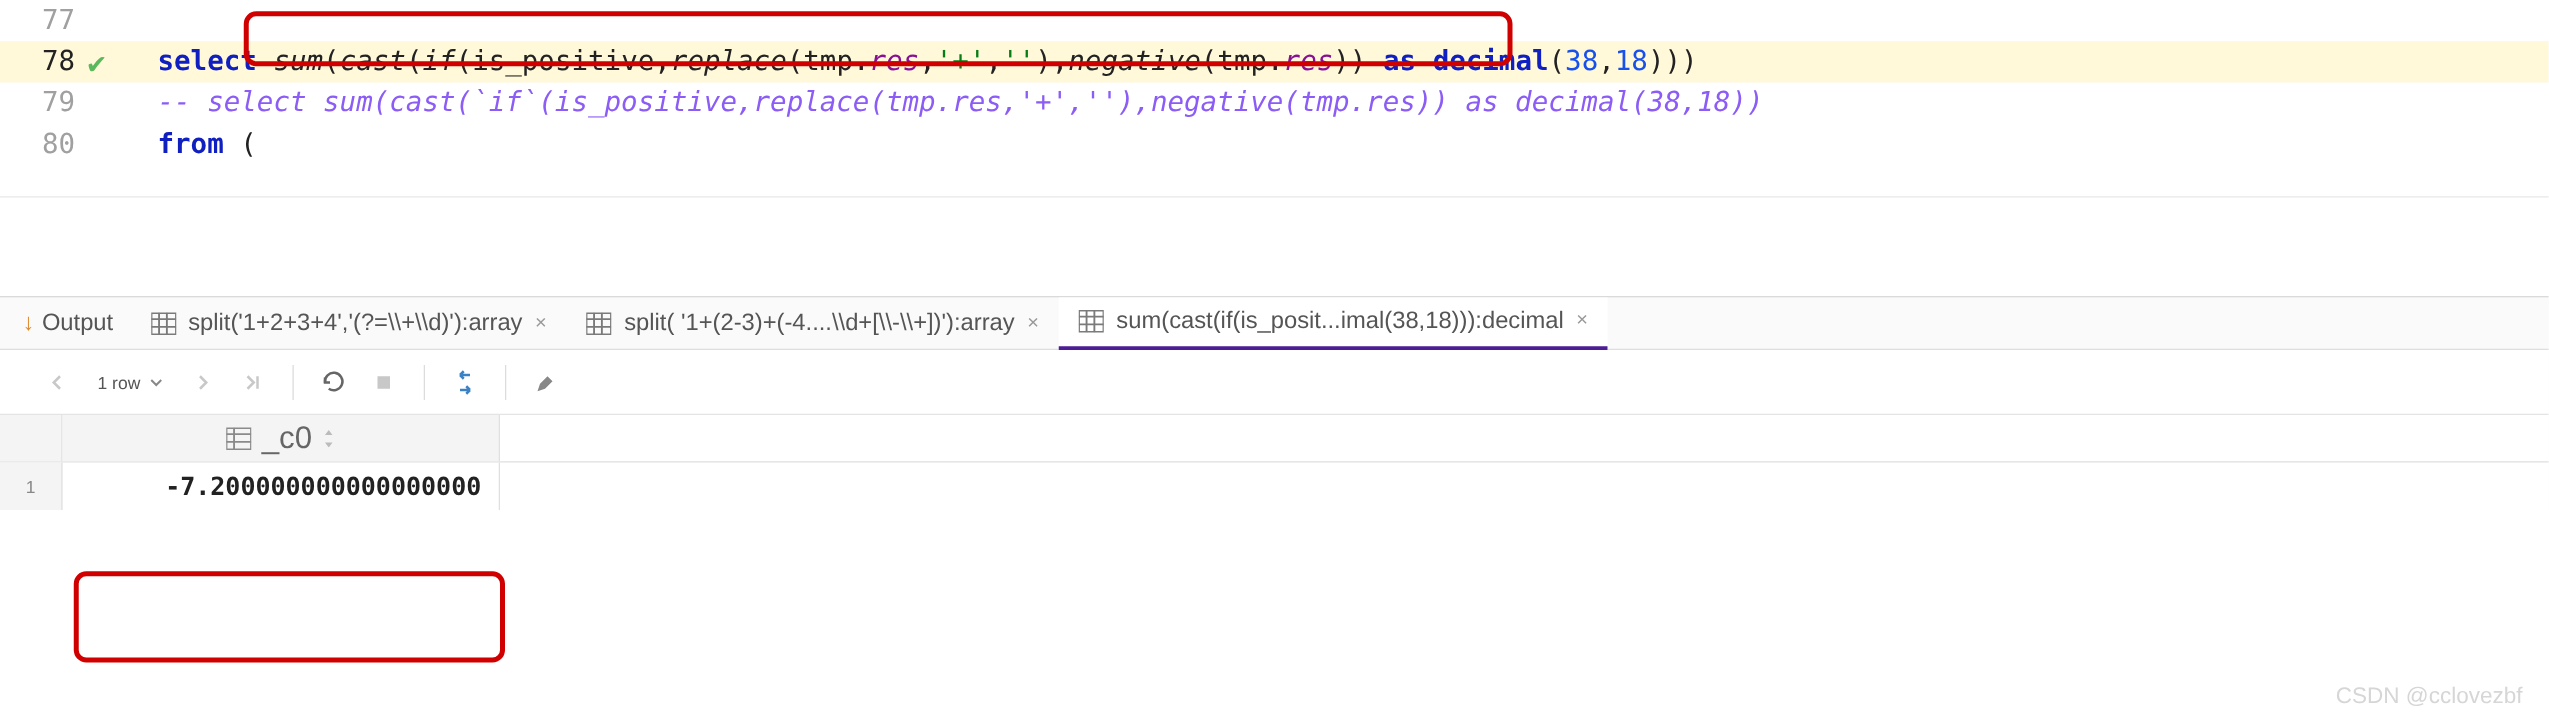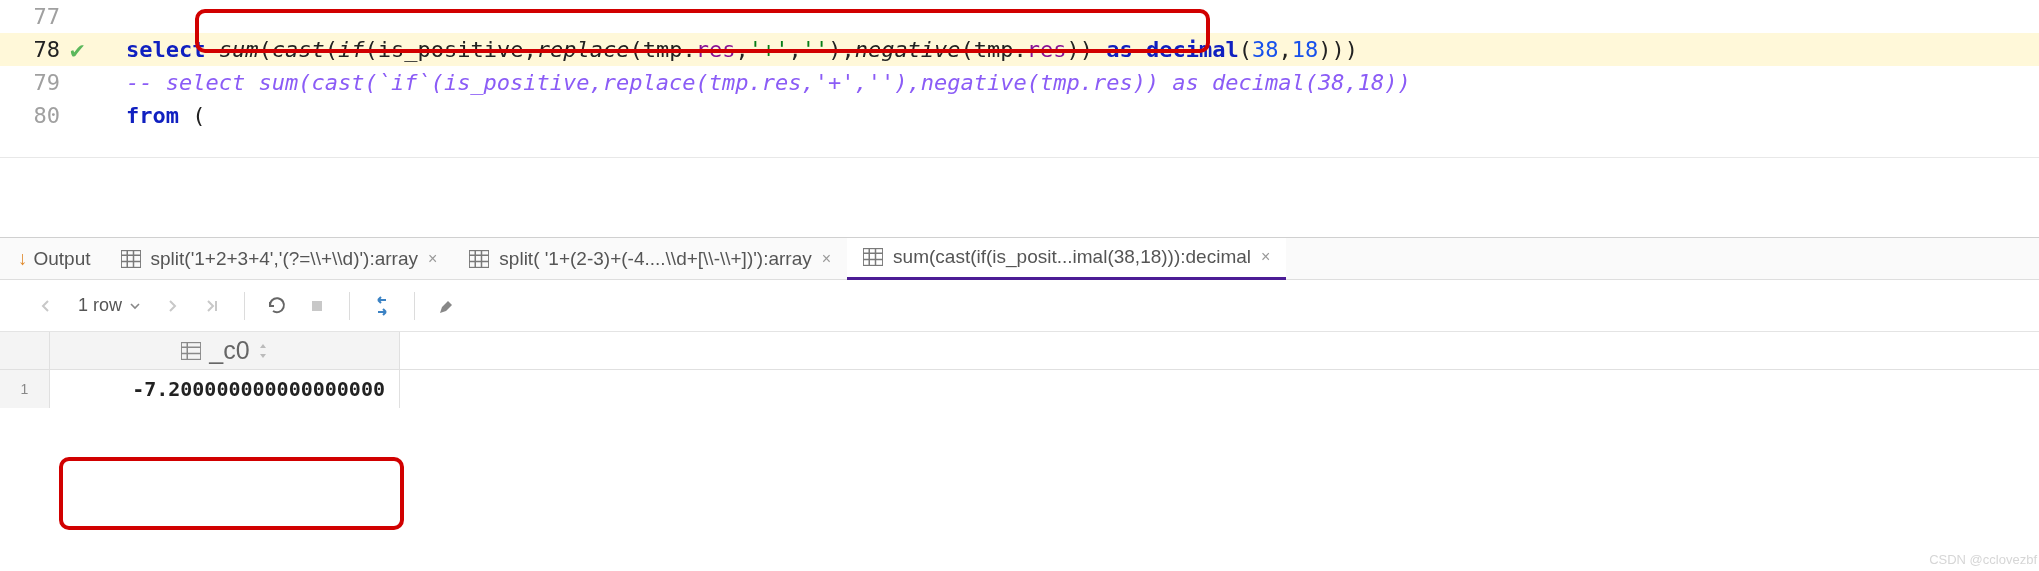--- a/index.html
+++ b/index.html
@@ -59,21 +59,21 @@
       padding-left: 2px;
     }
     .line.current {
       background: #fff8d9;
     }
 
     
     .kw { color: #1020c0; font-weight: bold; text-align: center; }
     .fn { font-style: italic; color: #222; }
     .ident { color: #222; }
-    .field { color: #871094; }
+    .field { color: #871094; font-style: italic; }
     .str { color: #067d17; }
     .num { color: #1750eb; }
     .punct { color: #222; }
     .comment { color: #8b5cf6; font-style: italic; }
 
     
     .red-box-top {
       position: absolute;
       left: 195px;
       top: 9px;
@@ -162,21 +162,21 @@
     }
     .tb-btn.disabled { color: #c8c8c8; cursor: default; }
     .tb-sep {
       width: 1px;
       height: 28px;
       background: #dcdcdc;
       margin: 0 8px;
     }
     .row-info {
       color: #555;
-      font-size: 18px;
+      font-size: 14px;
       padding: 0 8px;
       display: flex;
       align-items: center;
       gap: 8px;
     }
 
     
     .grid {
       background: #fff;
     }
@@ -233,23 +233,23 @@
       height: 73px;
       border: 4px solid #d10000;
       border-radius: 10px;
       pointer-events: none;
       z-index: 10;
     }
 
     
     .watermark-right {
       position: absolute;
-      right: 2px;
+      right: 21px;
       bottom: 4px;
-      font-size: 13px;
+      font-size: 18px;
       color: #d6d6d6;
     }
 
     .orange-arrow {
       color: #e08a2c;
     }
   </style>
 </head>
 <body>
 

